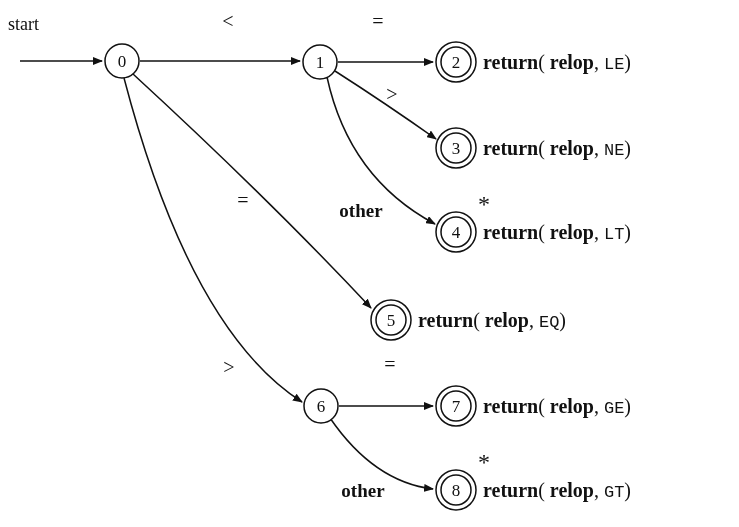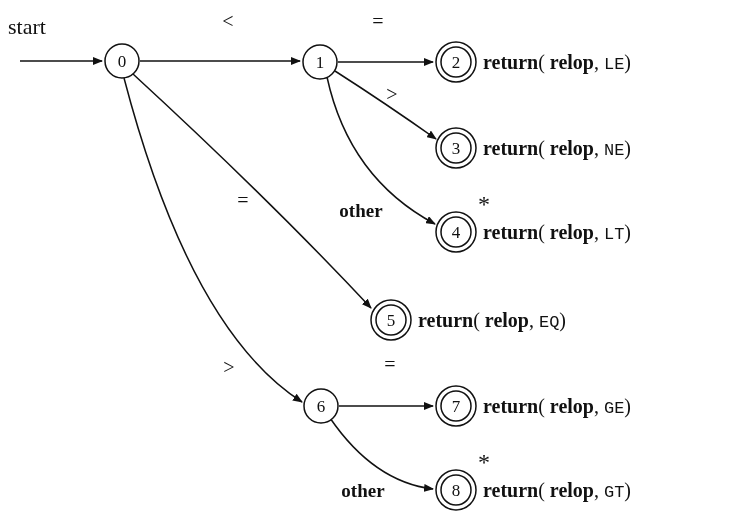--- a/index.html
+++ b/index.html
@@ -8,21 +8,21 @@
     width: 739px;
     height: 527px;
     background: #ffffff;
     font-family: "Liberation Serif", serif;
     overflow: hidden;
   }
   .start-label {
     position: absolute;
     left: 8px;
     top: 14px;
-    font-size: 22px;
+    font-size: 18px;
     color: #111;
   }
   svg { position: absolute; left: 0; top: 0; }
   .edge { fill: none; stroke: #111; stroke-width: 1.5; }
   .st { fill: #ffffff; stroke: #111; stroke-width: 1.5; }
   .sid { font-family: "Liberation Serif", serif; font-size: 17px; fill: #111; }
   .elabel { font-family: "Liberation Serif", serif; font-size: 20px; fill: #111; }
   .elabel.bold { font-weight: bold; font-size: 19px; }
   .star { font-family: "Liberation Serif", serif; font-size: 24px; fill: #111; }
   .action { font-size: 20px; fill: #111; font-family: "Liberation Serif", serif; }

